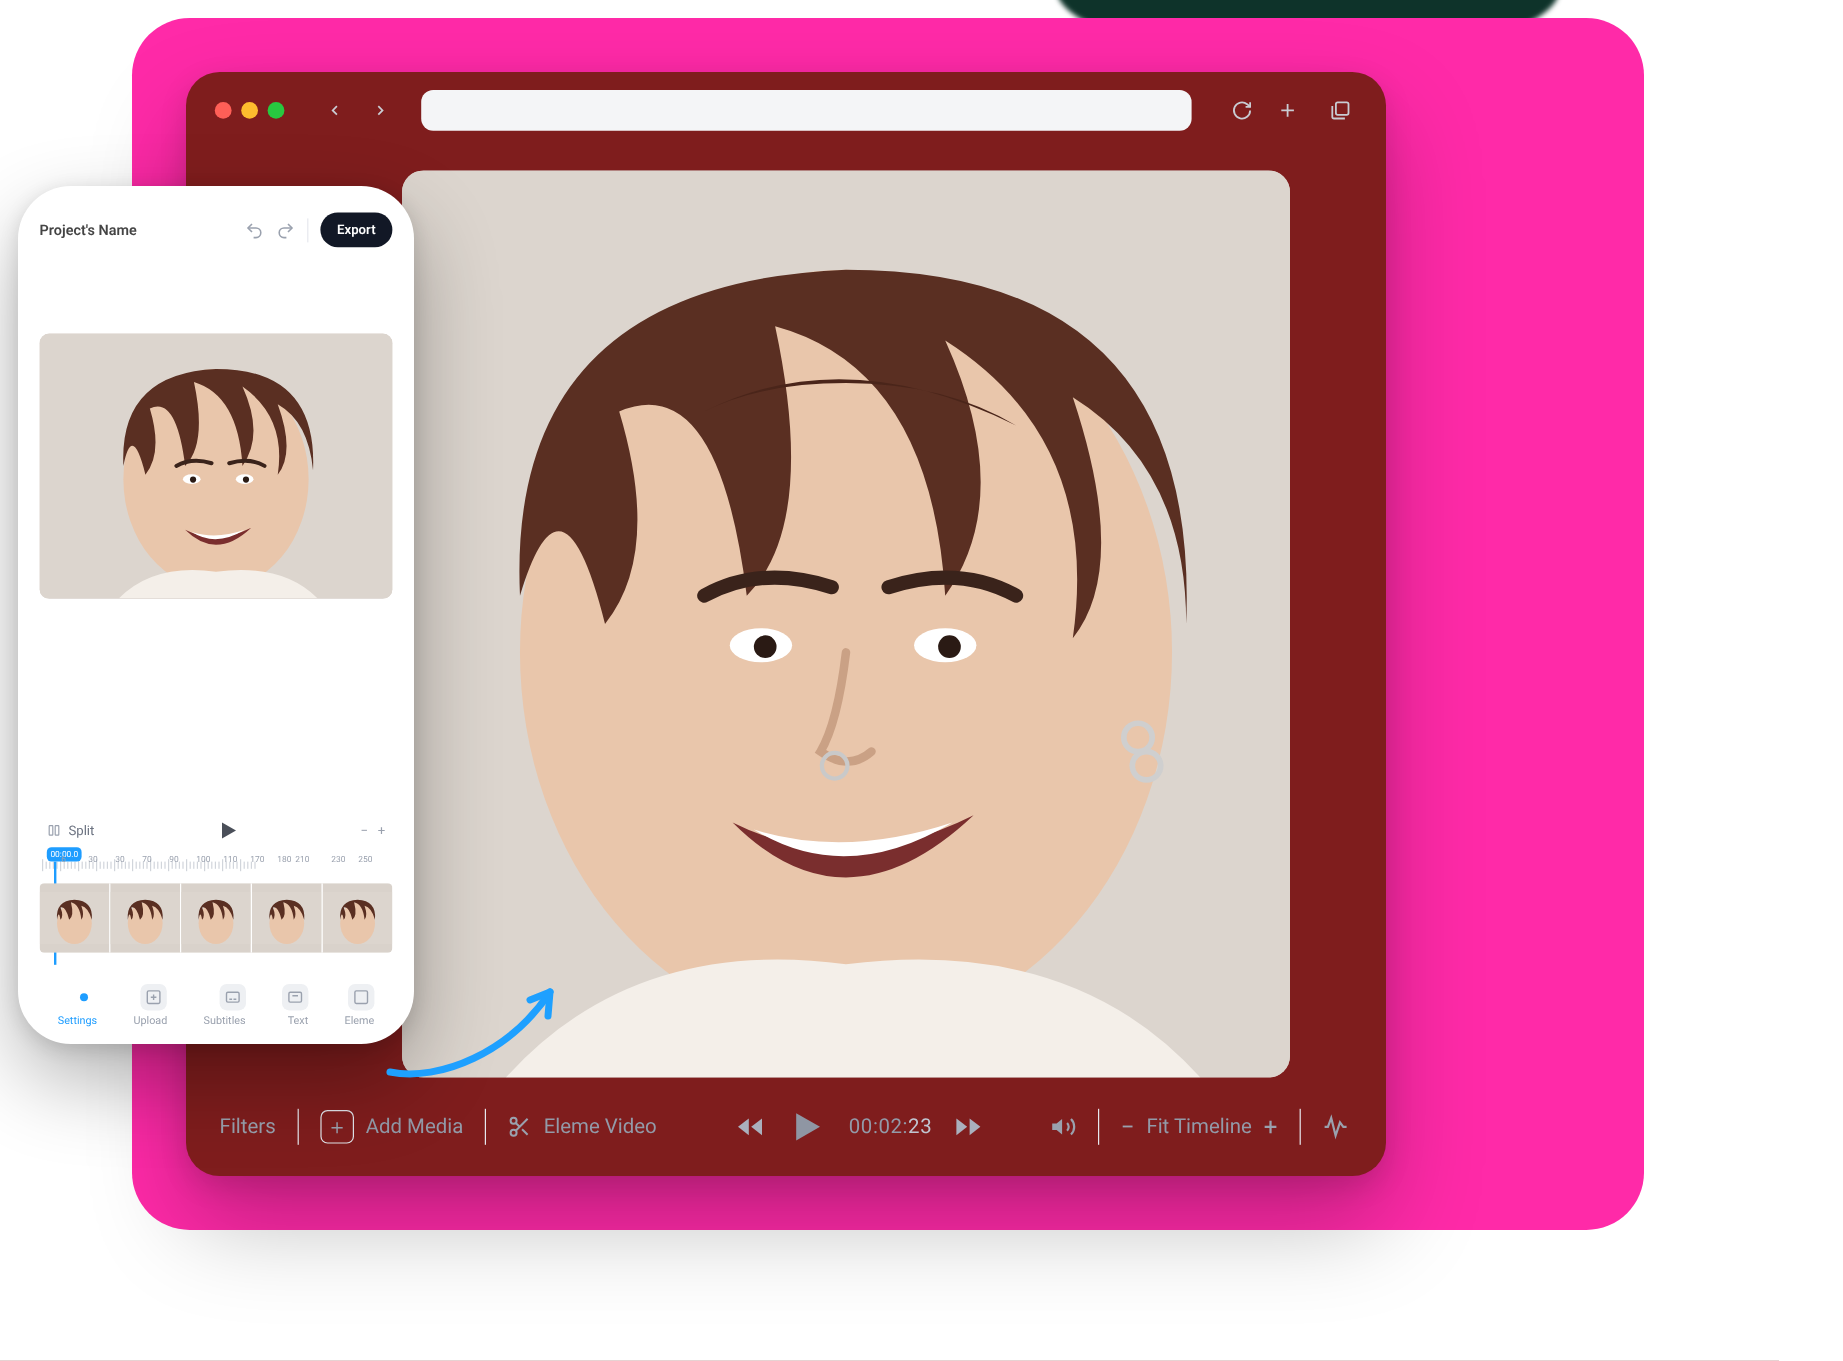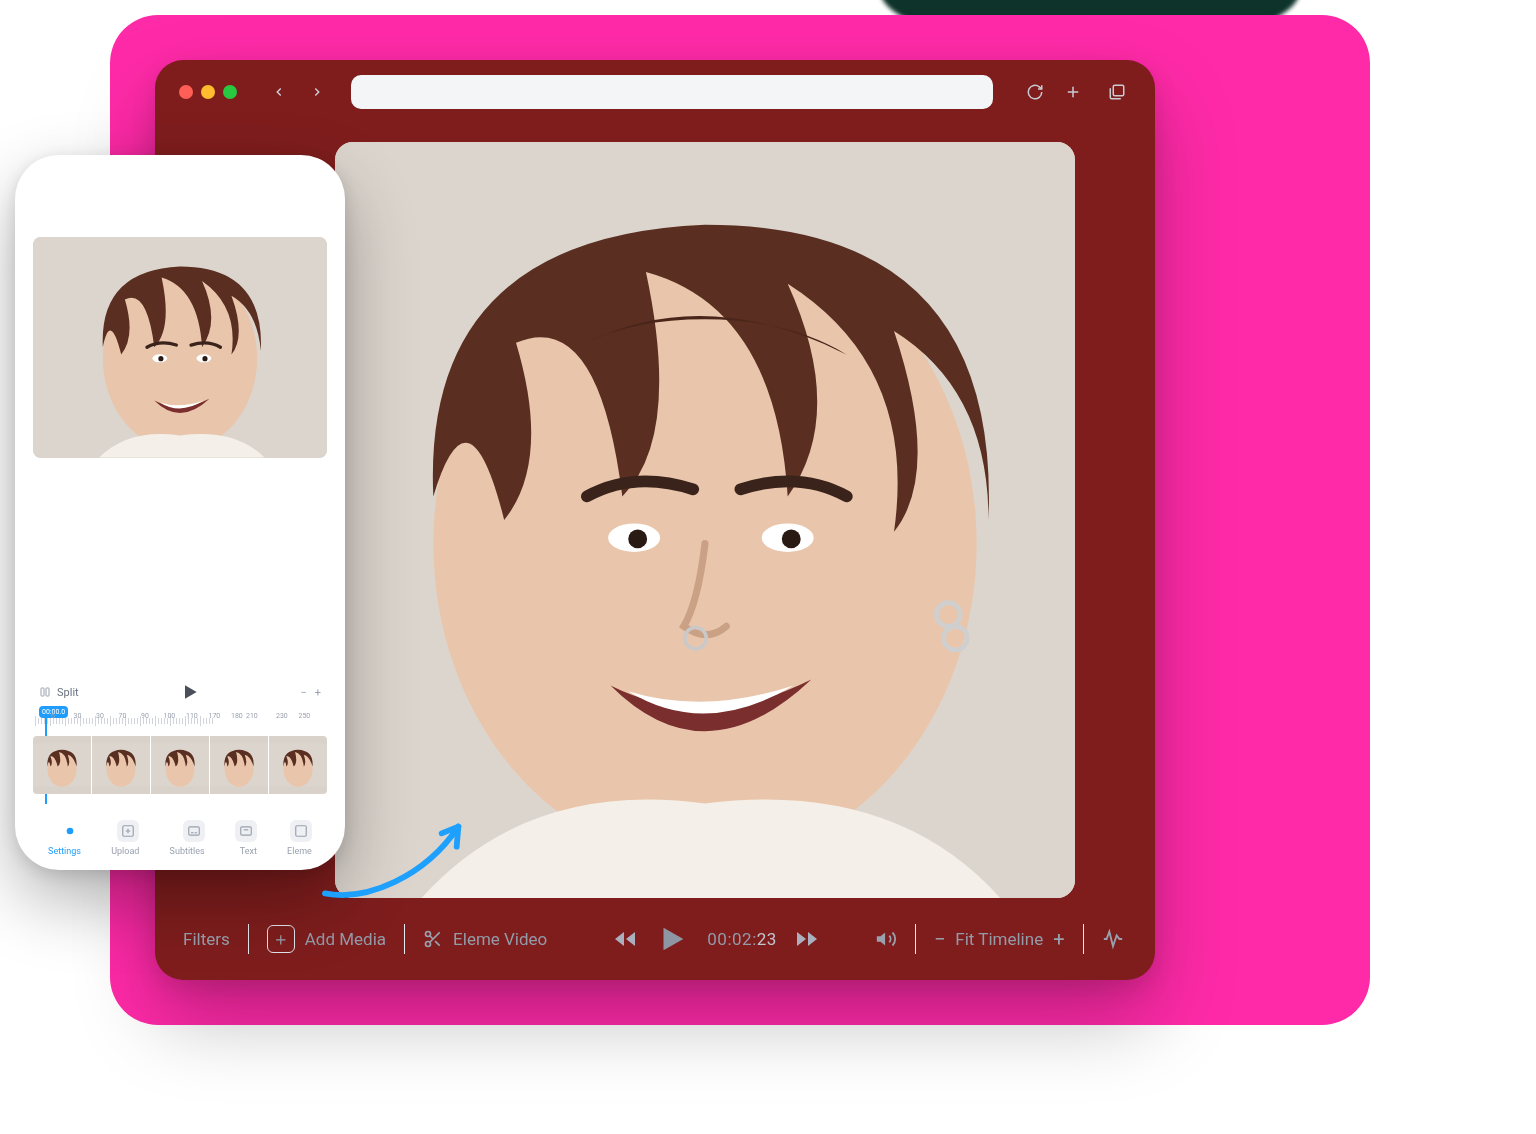--- a/index.html
+++ b/index.html
@@ -285,20 +285,41 @@
     <div class="sep"></div>
     <span>
       <svg width="22" height="22" viewBox="0 0 24 24" fill="none" stroke="#9aa1ae" stroke-width="2">
           <polyline points="2 12 5 12 8 4 12 20 16 8 19 12 22 12"></polyline>
         </svg>
     </span>
   </div>
 </div>
 
 <div class="phone">
+  <div class="phone-top">
+    <span class="proj">Project's Name</span>
+    <div class="pt-right">
+      <div class="ur">
+        <span>
+          <svg width="16" height="16" viewBox="0 0 24 24" fill="none" stroke="currentColor" stroke-width="2">
+              <path d="M9 14 4 9l5-5"></path>
+              <path d="M4 9h10a6 6 0 0 1 0 12h-3"></path>
+            </svg>
+        </span>
+        <span>
+          <svg width="16" height="16" viewBox="0 0 24 24" fill="none" stroke="currentColor" stroke-width="2">
+              <path d="M15 14l5-5-5-5"></path>
+              <path d="M20 9H10a6 6 0 0 0 0 12h3"></path>
+            </svg>
+        </span>
+      </div>
+      <div class="pt-sep"></div>
+      <div class="export-btn">Export</div>
+    </div>
+  </div>
 
   <div class="phone-preview">
     <svg class="face-svg" viewBox="0 0 800 600" preserveAspectRatio="xMidYMid slice">
       <rect width="800" height="600" fill="#dcd5ce"></rect>
       <ellipse cx="400" cy="330" rx="210" ry="250" fill="#e9c6ab"></ellipse>
       <path d="M190 300 Q180 90 400 80 Q630 80 620 310 Q610 200 540 160 Q580 270 540 320 Q560 190 460 120 Q510 230 460 300 Q450 140 350 110 Q380 250 330 300 Q310 140 250 170 Q280 270 240 320 Q210 200 190 300 Z" fill="#5a2f22"></path>
       <path d="M310 300 q36 -20 80 -6" stroke="#3a231b" stroke-width="9" fill="none" stroke-linecap="round"></path>
       <path d="M430 294 q46 -14 80 6" stroke="#3a231b" stroke-width="9" fill="none" stroke-linecap="round"></path>
       <ellipse cx="345" cy="330" rx="20" ry="11" fill="#fff"></ellipse>
         <circle cx="348" cy="331" r="7" fill="#2a1a14"></circle>

